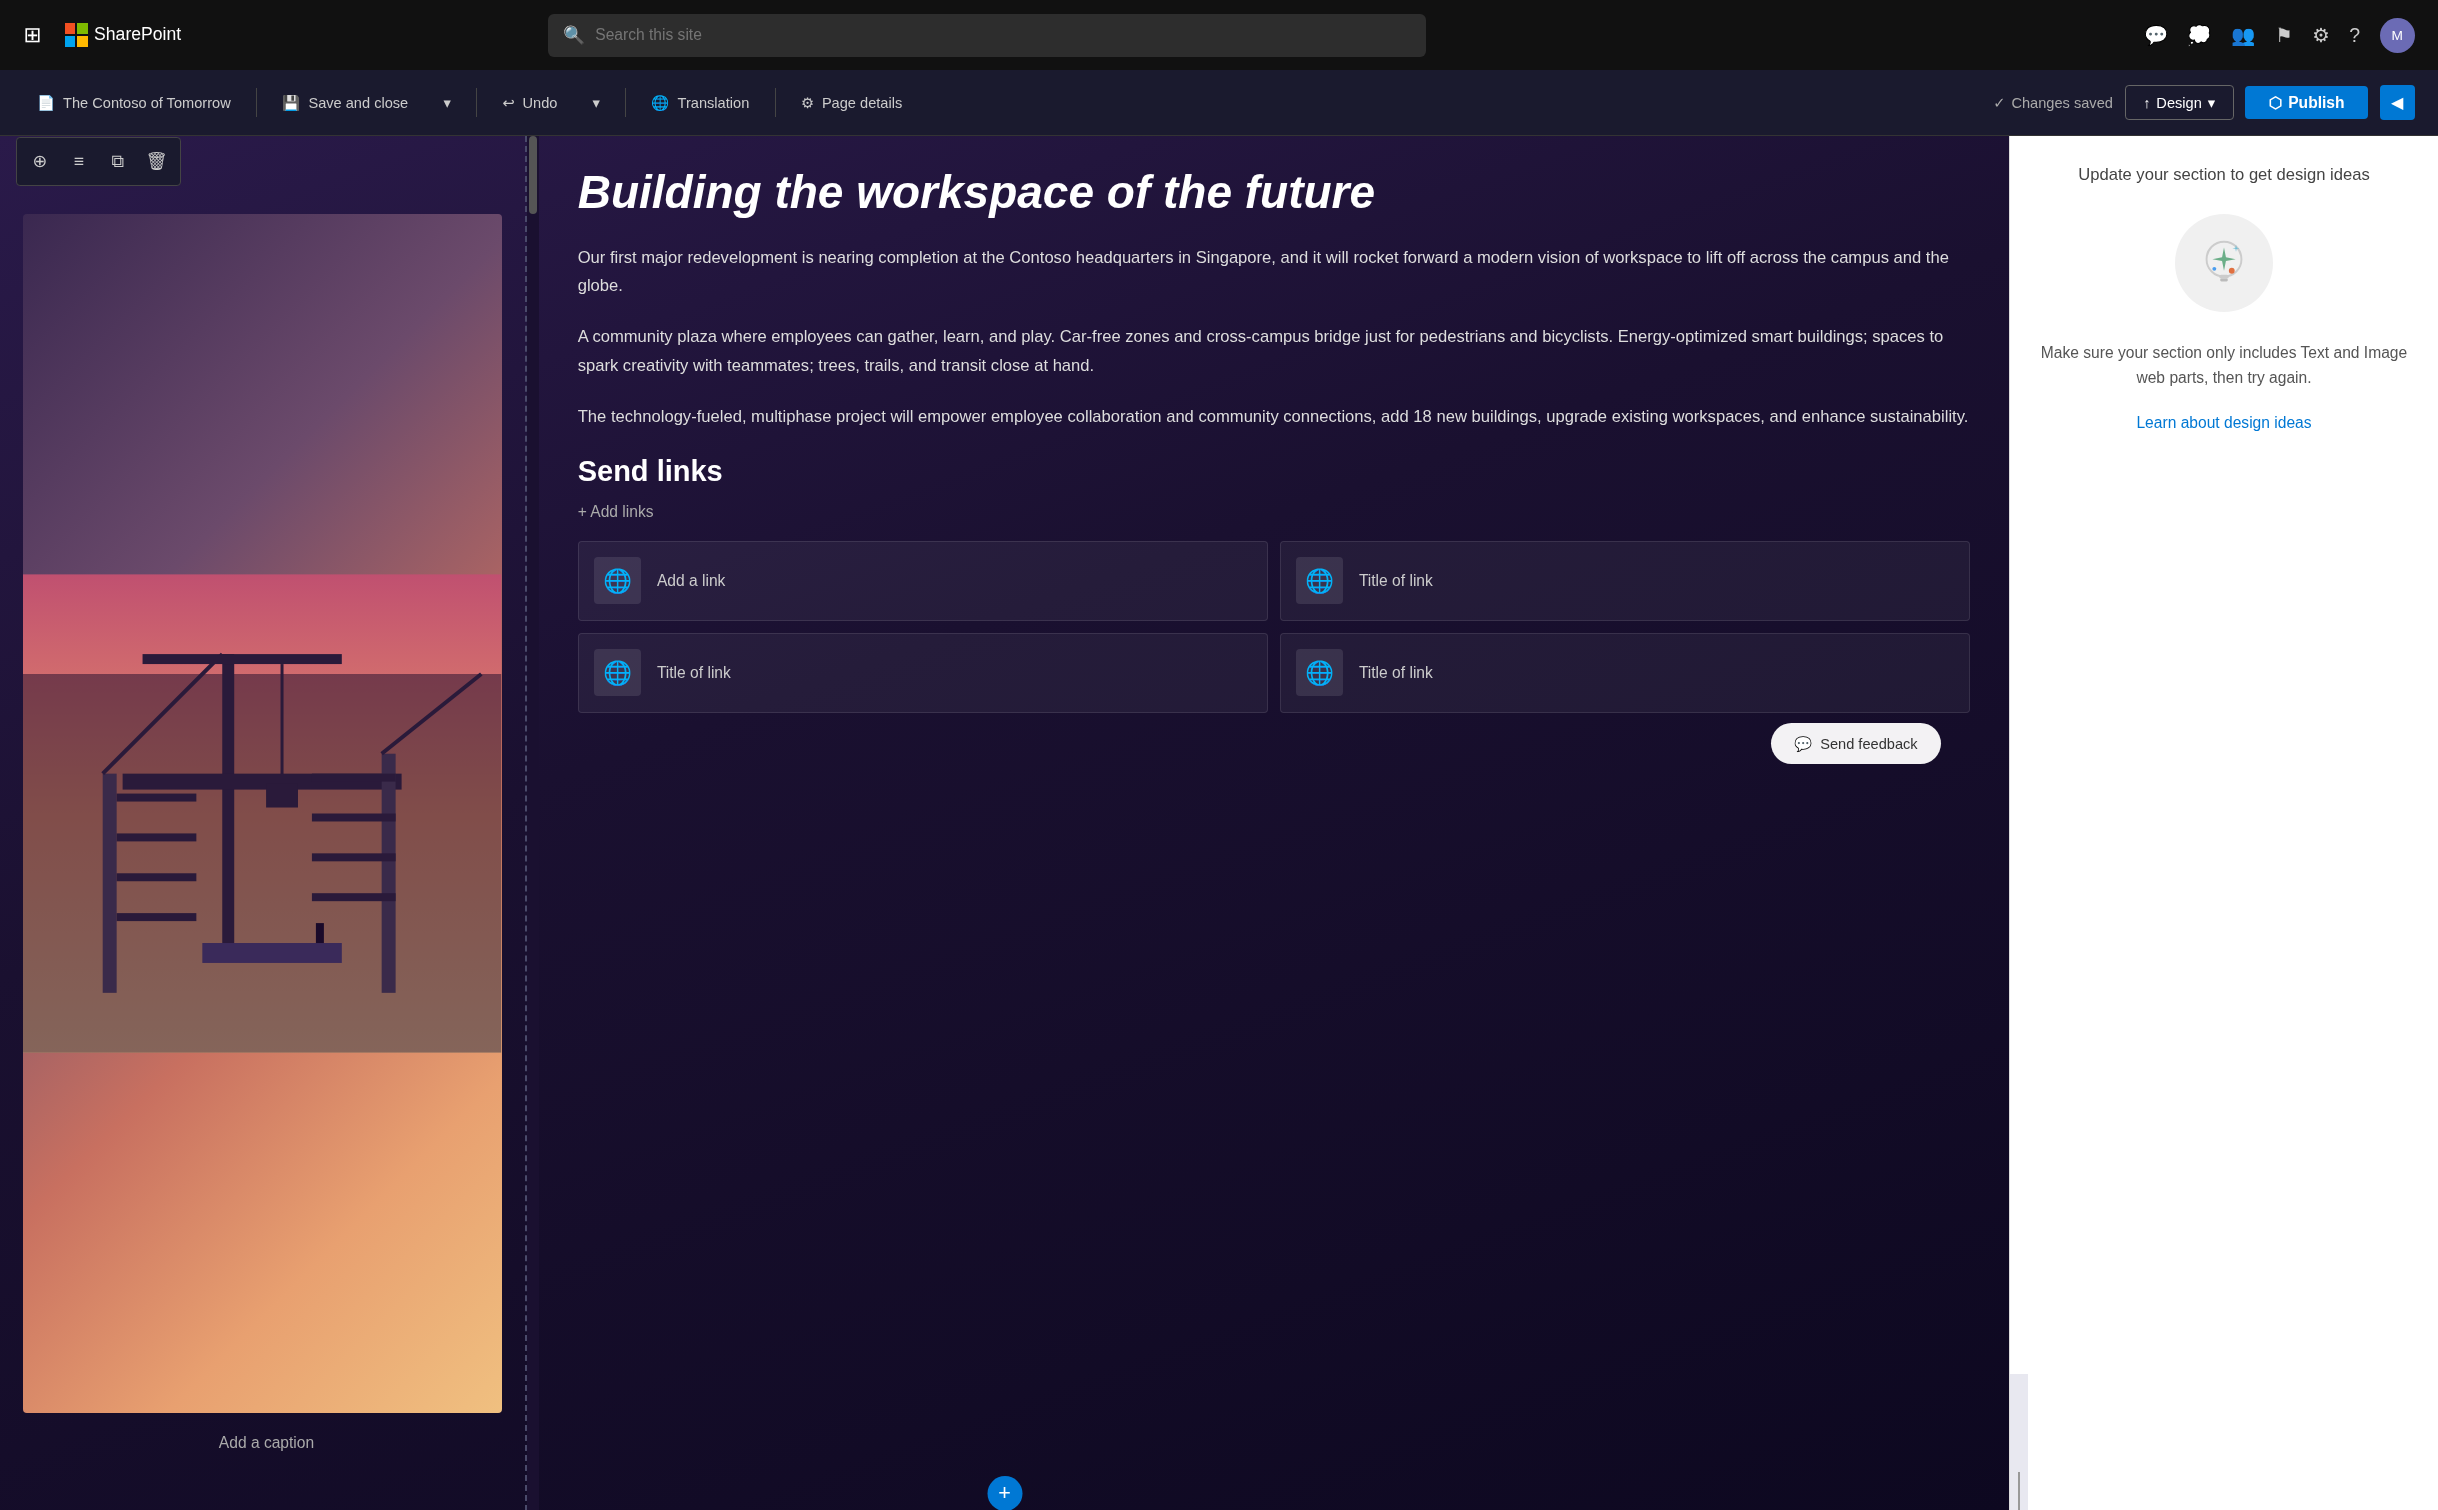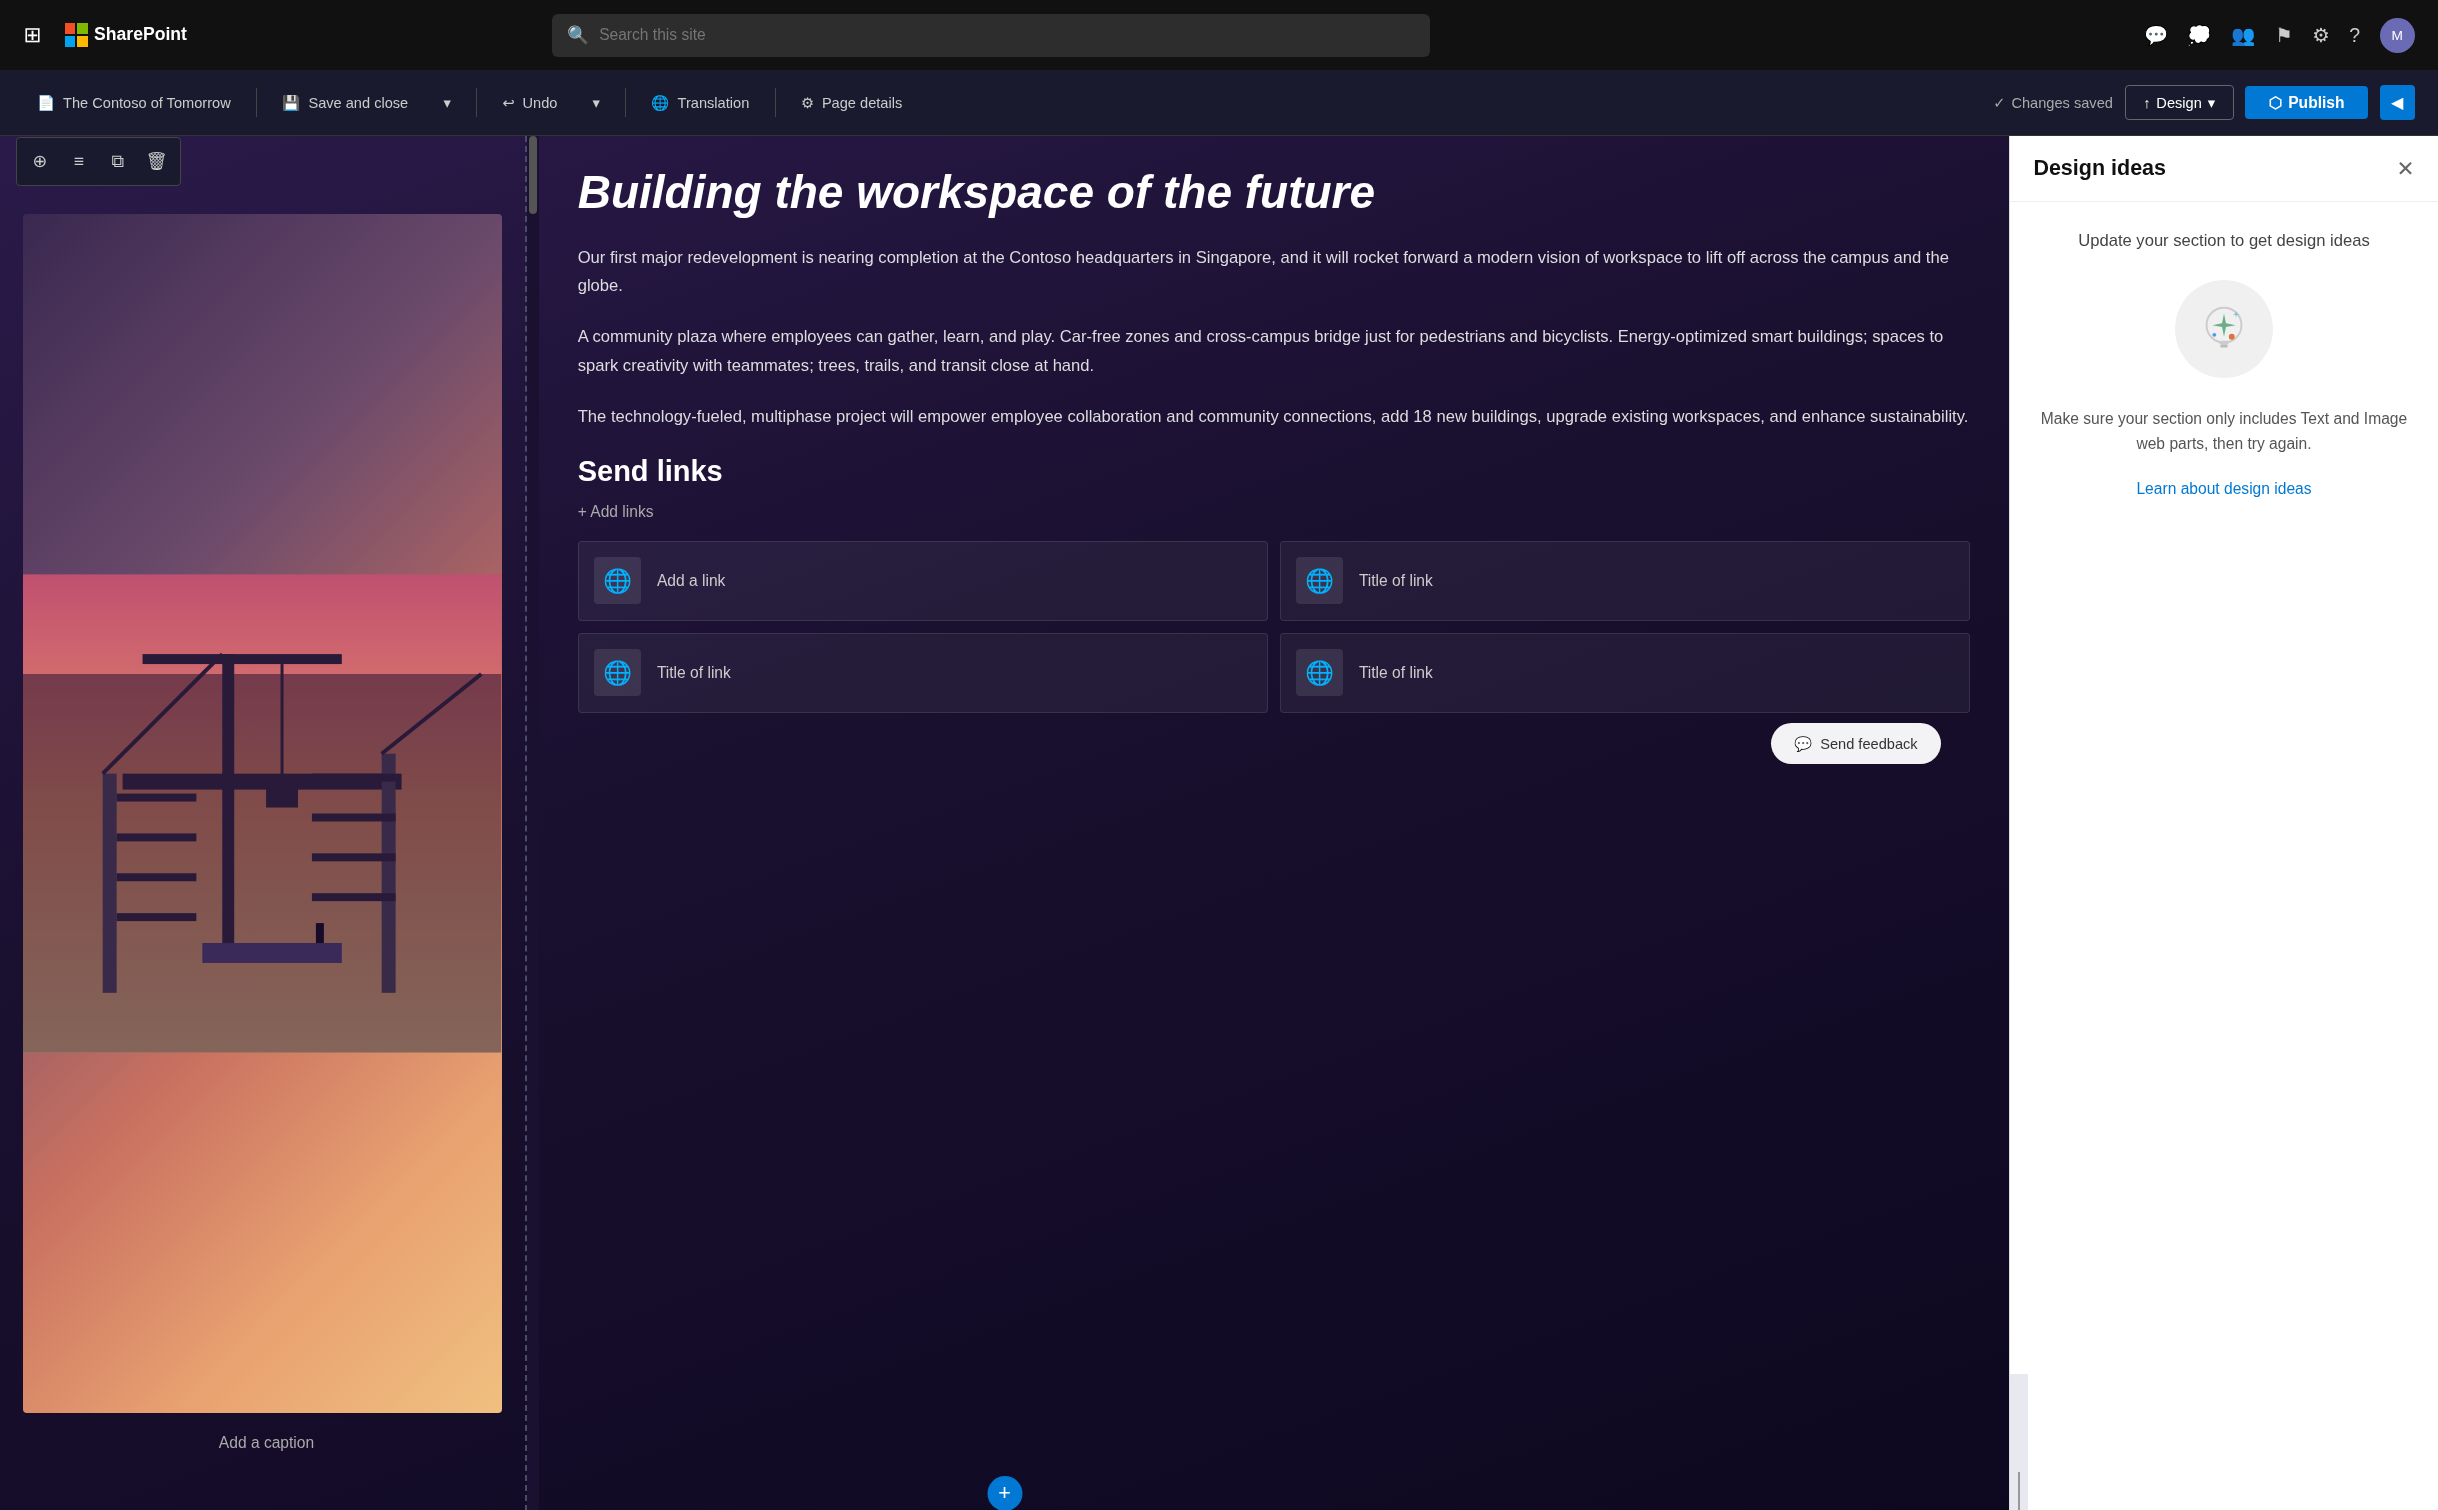--- a/index.html
+++ b/index.html
@@ -10,21 +10,21 @@
       display: flex; align-items: center; background: #111111; height: 70px; padding: 0 23.4px; gap: 15.6px; position: relative; z-index: 10;
     }
     .topnav .waffle-icon { color: #fff; font-size: 21.5px; cursor: pointer; margin-right: 7.8px; }
     .topnav .ms-logo { display: flex; align-items: center; gap: 5.9px; }
     .topnav .ms-logo-grid { display: grid; grid-template-columns: 1fr 1fr; gap: 2px; width: 23.4px; height: 23.4px; }
     .topnav .ms-logo-grid span { display: block; }
     .topnav .ms-logo-grid span:nth-child(1) { background: #f25022; }
     .topnav .ms-logo-grid span:nth-child(2) { background: #7fba00; }
     .topnav .ms-logo-grid span:nth-child(3) { background: #00a4ef; }
     .topnav .ms-logo-grid span:nth-child(4) { background: #ffb900; }
-    .topnav .app-name { color: #fff; font-size: 17.6px; font-weight: 700; }
+    .topnav .app-name { color: #fff; font-size: 17.6px; font-weight: 400; }
     .topnav .search-box {
       flex: 1; max-width: 878px; margin: 0 auto; display: flex; align-items: center;
       background: #2d2d2d; border-radius: 5.9px; padding: 0 15.6px; height: 43px; gap: 9.8px;
     }
     .topnav .search-box input {
       background: transparent; border: none; outline: none; color: #ccc; font-size: 15.6px; flex: 1;
     }
     .topnav .nav-icons { display: flex; align-items: center; gap: 19.5px; margin-left: auto; }
     .topnav .nav-icon { color: #ccc; font-size: 19.5px; cursor: pointer; }
     .topnav .avatar { width: 35px; height: 35px; border-radius: 50%; background: #6b6bb5; display: flex; align-items: center; justify-content: center; color: #fff; font-size: 13.7px; cursor: pointer; }
@@ -314,24 +314,20 @@
           <span>💬</span>
           <span>Send feedback</span>
         </button>
       </div>
     </div>
 
     <div class="add-section-btn">+</div>
   </div>
 
   <div class="design-panel">
-    <div class="design-panel-header">
-      <h2 class="design-panel-title">Design ideas</h2>
-      <button class="design-panel-close">✕</button>
-    </div>
     <div class="design-panel-body">
       <p class="design-panel-subtitle">Update your section to get design ideas</p>
       <div class="design-icon-wrapper">
 
         <svg width="62" height="62" viewBox="0 0 64 64" xmlns="http://www.w3.org/2000/svg">
           <circle cx="32" cy="28" r="18" fill="#f0f0f0" stroke="#ccc" stroke-width="2"></circle>
 
           <path d="M32 16 L34 26 L44 28 L34 30 L32 40 L30 30 L20 28 L30 26 Z" fill="#4a9e6e" opacity="0.8"></path>
 
           <path d="M44 14 L45 19 L50 20 L45 21 L44 26 L43 21 L38 20 L43 19 Z" fill="#5bb8d4" opacity="0.9" transform="scale(0.6) translate(30, 8)"></path>

